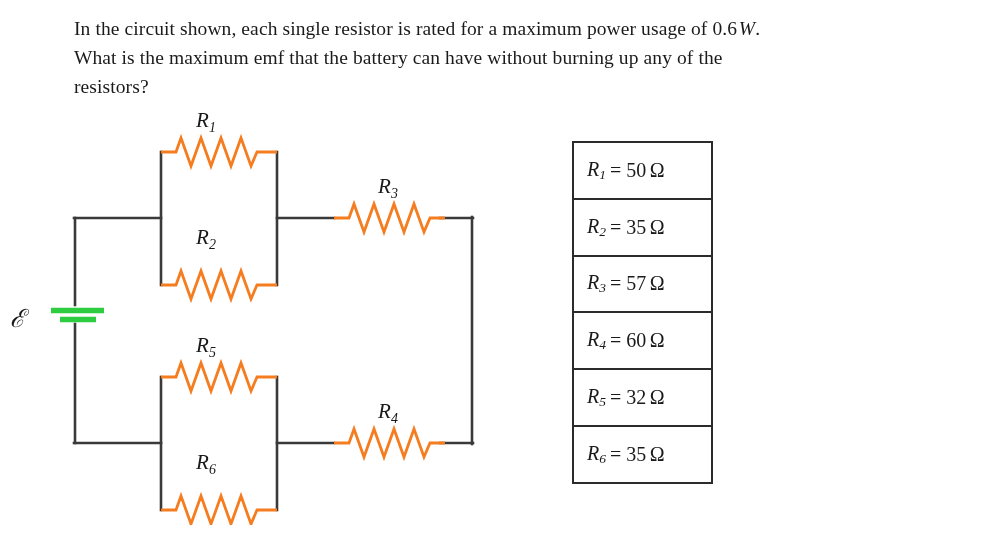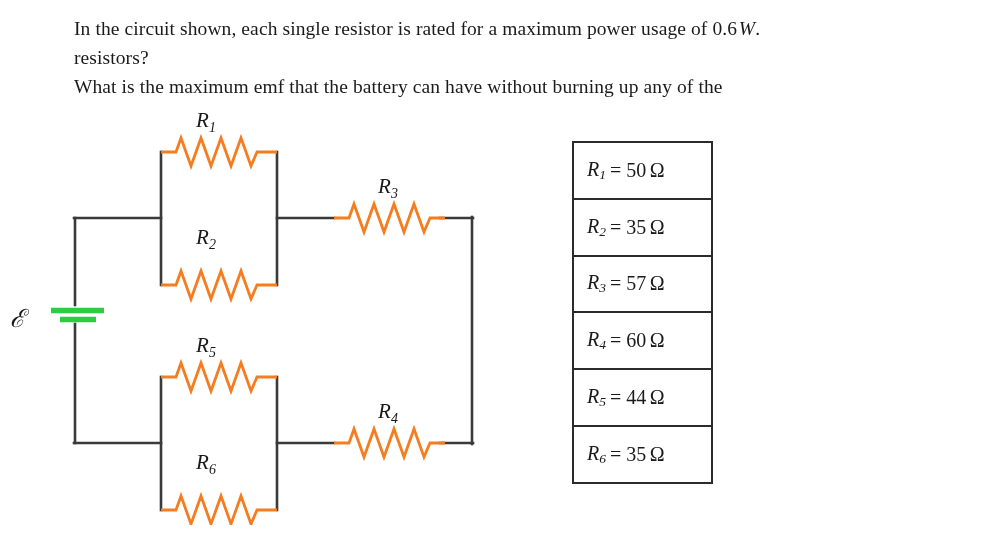--- a/index.html
+++ b/index.html
@@ -126,22 +126,22 @@
   .ohm-sym {
     padding-left: 3.5px;
     font-style: normal;
   }
 </style>
 </head>
 <body>
 
 <div id="problem-statement">
   <p><span>In the circuit shown, each single resistor is rated for a maximum power usage of </span><span class="math-inline"><span>0.6</span> <span class="unit-sym">W</span></span><span>.</span></p>
+  <p>What is the maximum emf that the battery can have without burning up any of the</p>
   <p>resistors?</p>
-  <p>What is the maximum emf that the battery can have without burning up any of the</p>
 </div>
 
 <div id="circuit-figure">
   <svg width="520" height="420" viewBox="0 0 520 420" xmlns="http://www.w3.org/2000/svg">
 
     <path class="wire" d="M 75 113 L 75 200"></path>
     <path class="wire" d="M 75 219 L 75 338"></path>
 
     <g>
       <line class="battery-plate-long" x1="51" y1="205.5" x2="104" y2="205.5"></line>
@@ -207,21 +207,21 @@
   </div>
   <div class="table-row">
     <span class="res-name"><span>R</span><span class="sub">4</span></span>
       <span class="eq-sign">=</span>
       <span class="res-value">60</span>
       <span class="ohm-sym">Ω</span>
   </div>
   <div class="table-row">
     <span class="res-name"><span>R</span><span class="sub">5</span></span>
       <span class="eq-sign">=</span>
-      <span class="res-value">44</span>
+      <span class="res-value">32</span>
       <span class="ohm-sym">Ω</span>
   </div>
   <div class="table-row">
     <span class="res-name"><span>R</span><span class="sub">6</span></span>
       <span class="eq-sign">=</span>
       <span class="res-value">35</span>
       <span class="ohm-sym">Ω</span>
   </div>
 </div>
 

